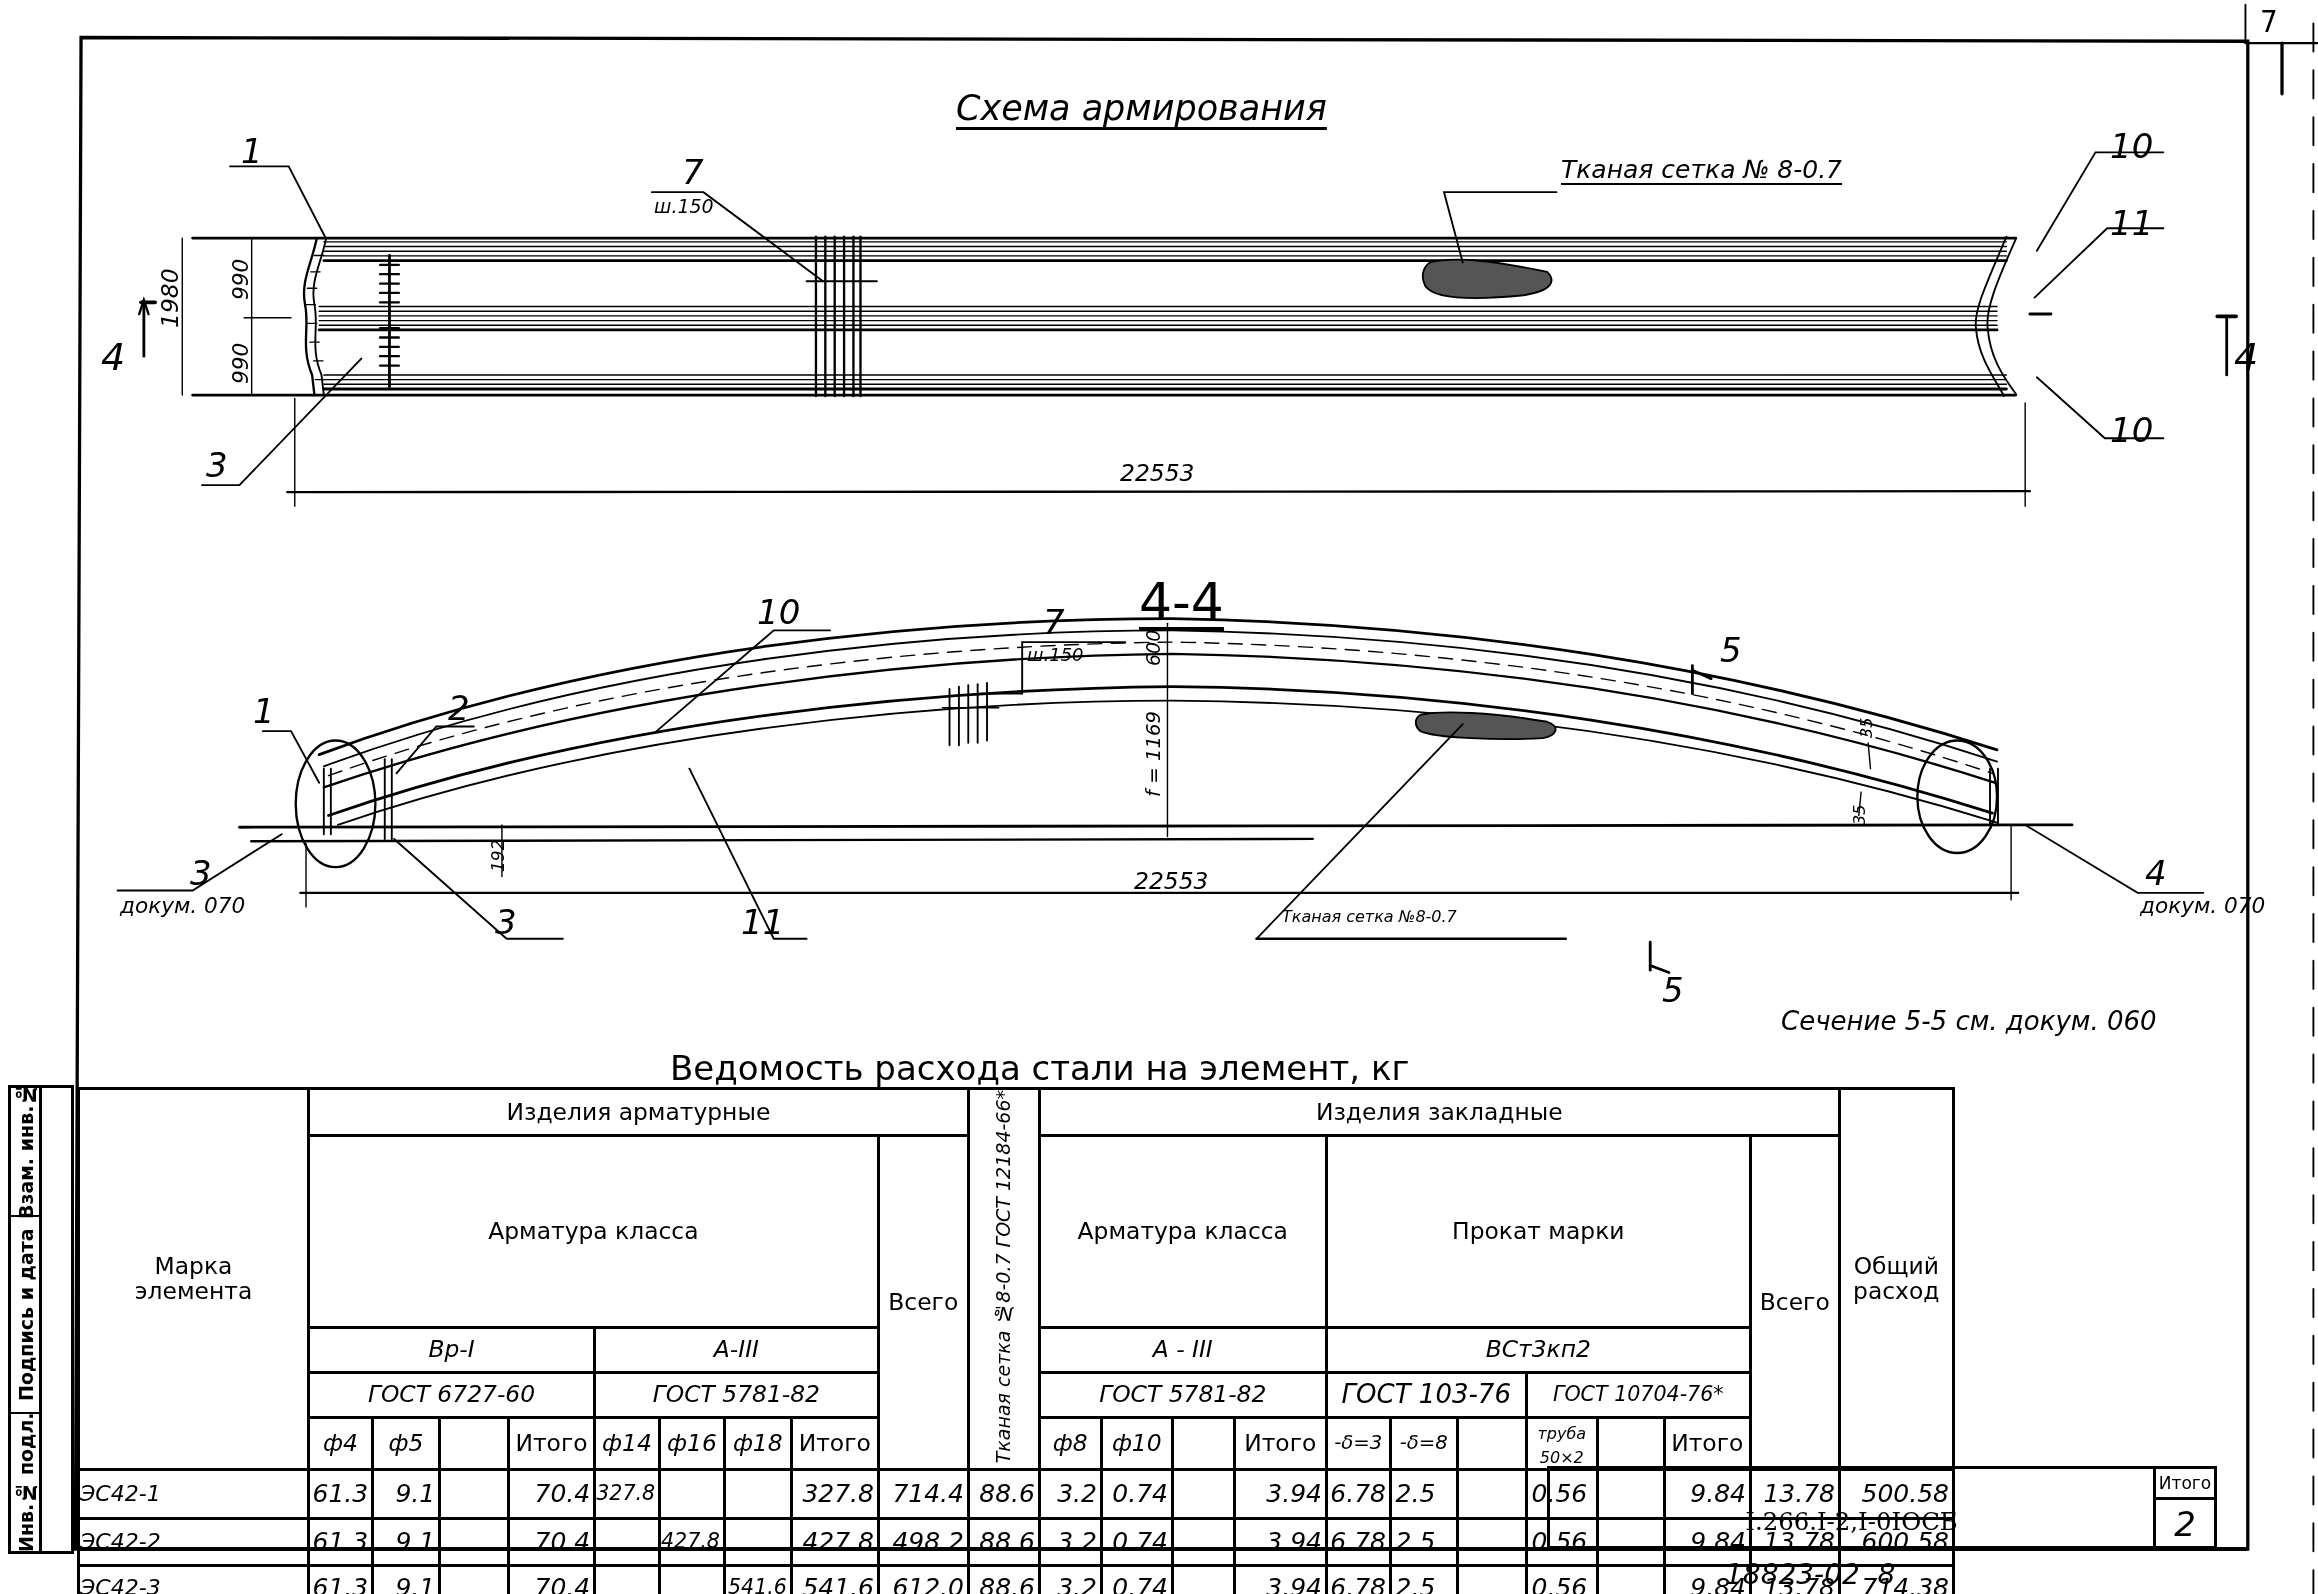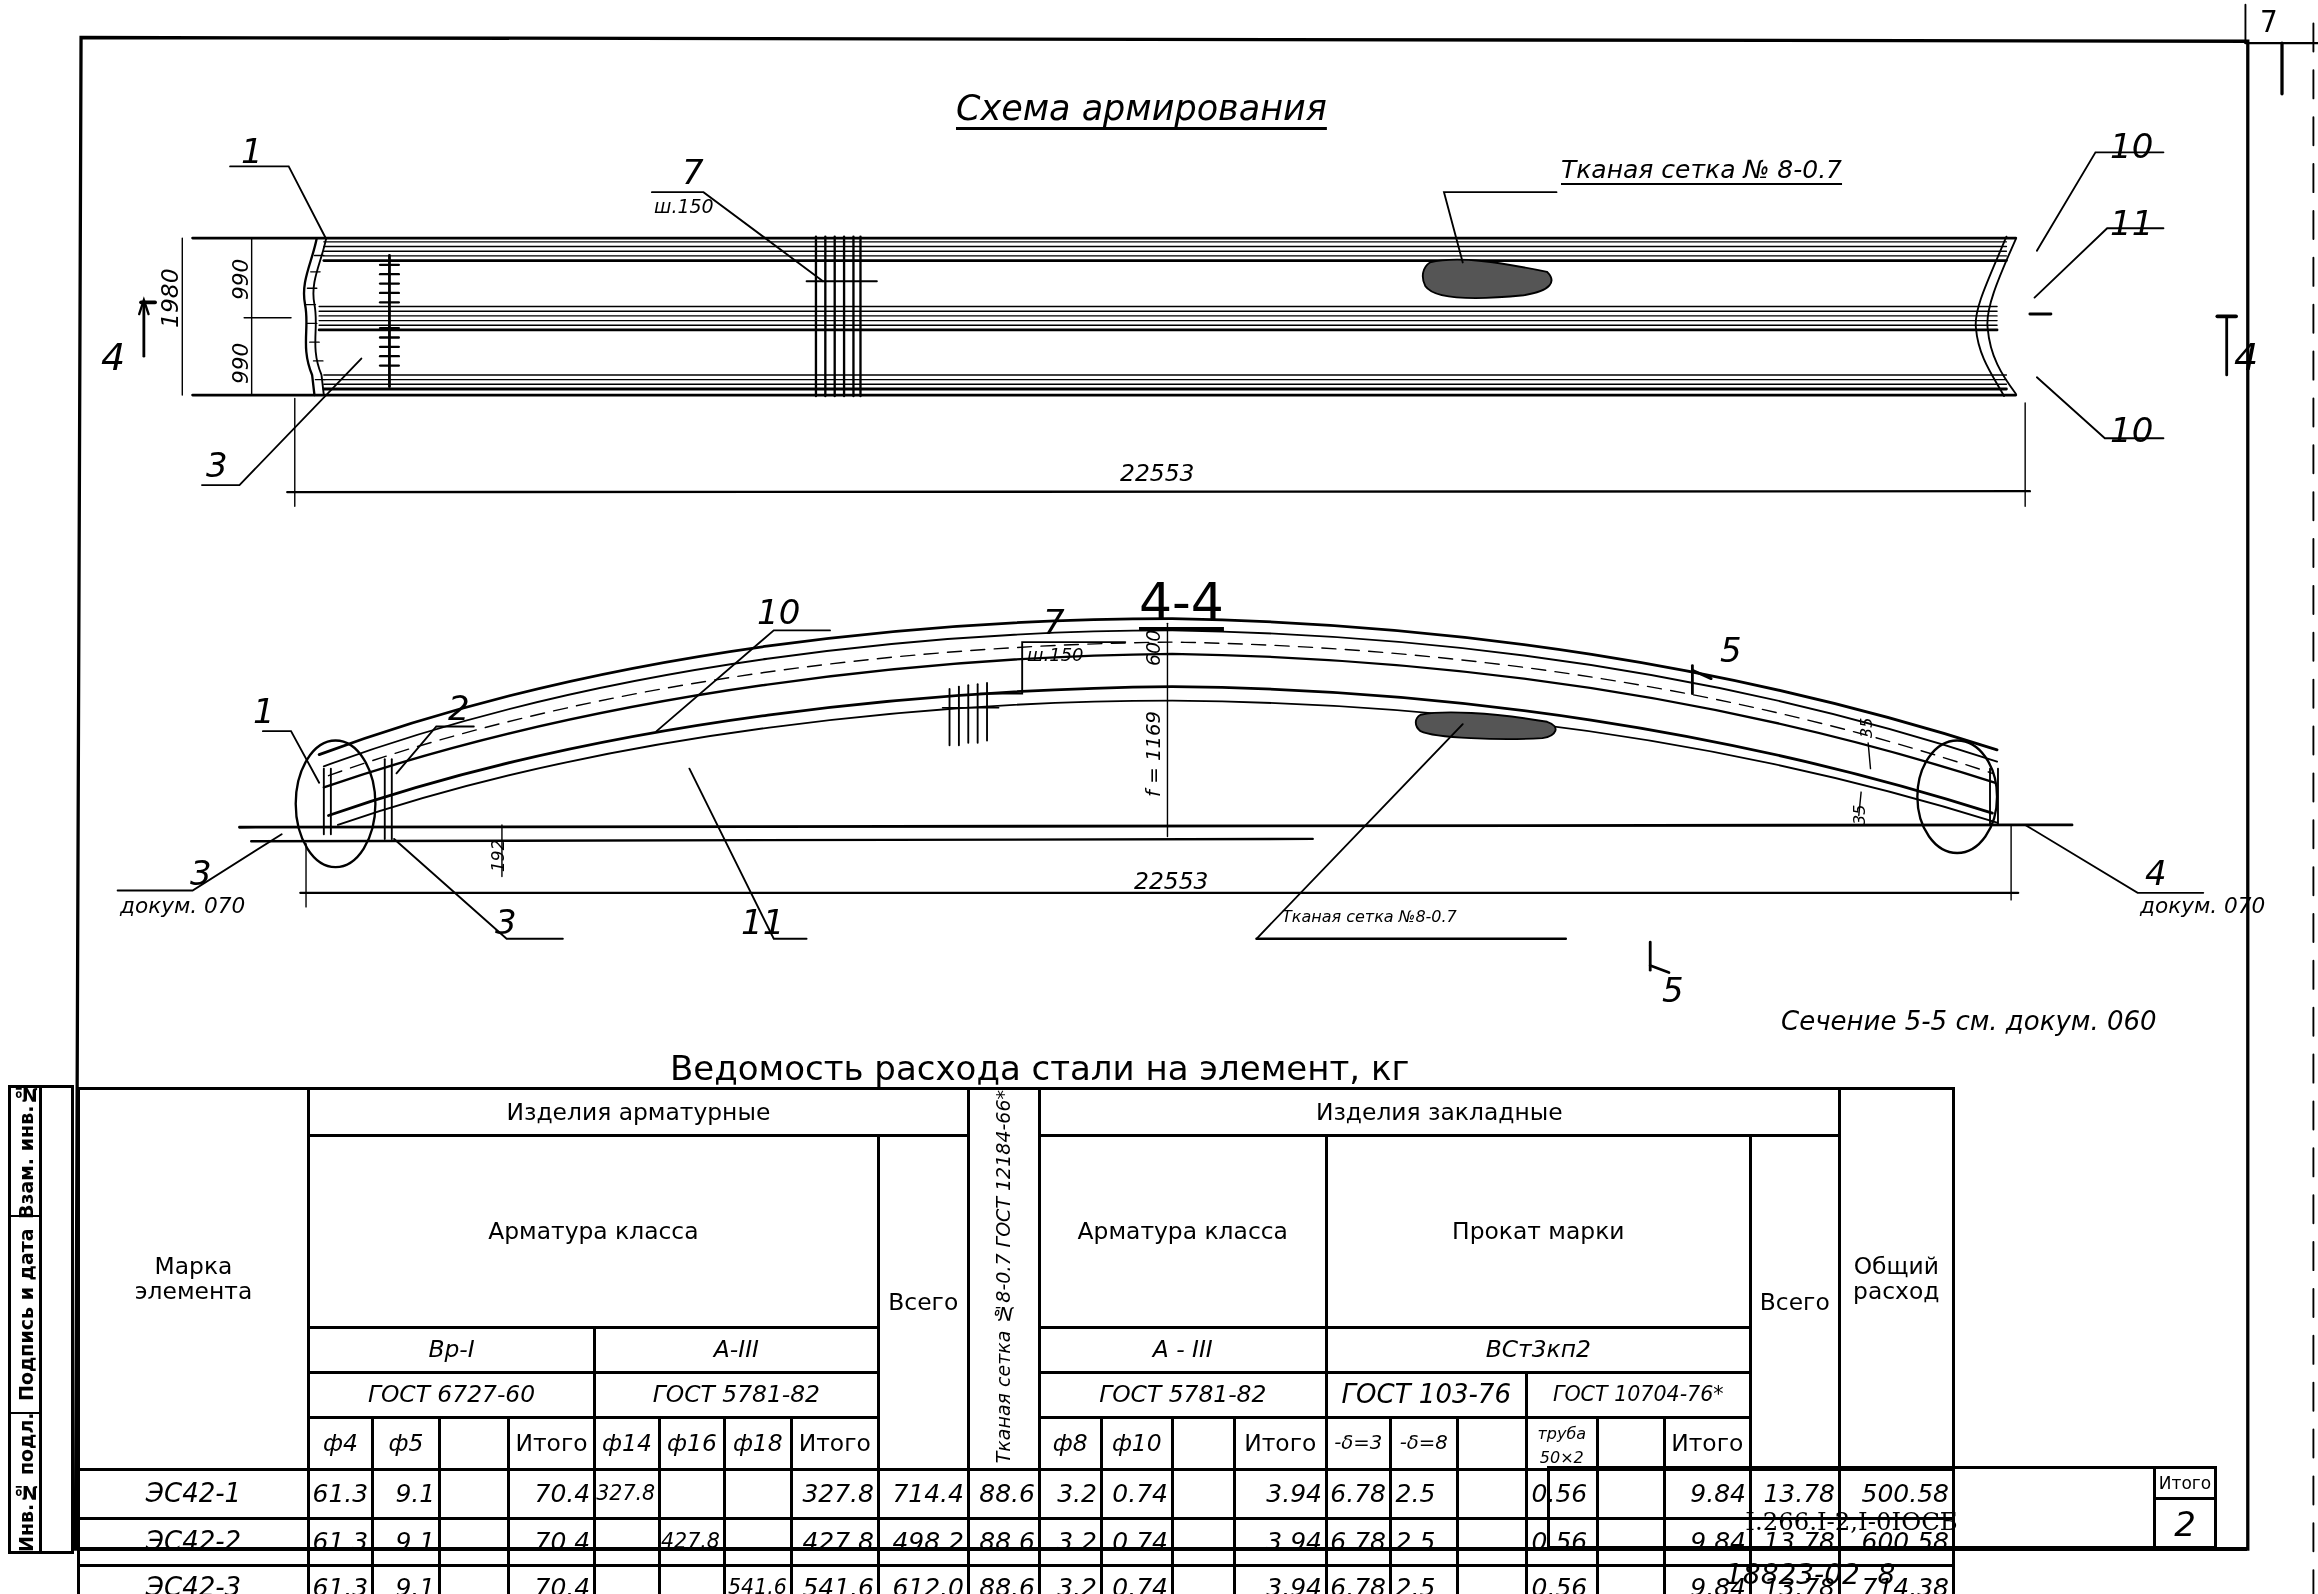--- a/index.html
+++ b/index.html
@@ -13,21 +13,21 @@
   .title-main { font-size:35px; font-style:italic; text-decoration:underline; text-decoration-thickness:2.8px; text-underline-offset:6.6px; }
   .sect { font-size:52px; text-decoration:underline; text-decoration-thickness:3.8px; text-underline-offset:6.6px; }
   .tbl-title { font-size:34px; }
 
   table.spec { position:absolute; left:77px; top:1087px; border-collapse:collapse; table-layout:fixed; }
   table.spec td { border:3.3px solid #000; padding:0; text-align:center; vertical-align:middle;
                   font-size:23.4px; line-height:1.05; overflow:hidden; }
   table.spec td.h { font-family:"DejaVu Sans", sans-serif; }
   table.spec td.i { font-style:italic; }
   table.spec td.num { font-style:italic; font-size:25px; text-align:right; padding-right:2.8px; }
-  table.spec td.lbln { font-style:italic; font-size:26px; text-align:center; }
+  table.spec td.lbln { font-style:italic; font-size:22px; text-align:left; }
   .vert { writing-mode:vertical-rl; transform:rotate(180deg); font-style:italic; font-size:19px; display:inline-block; line-height:1.1; }
   .tiny { font-size:16px; font-style:italic; line-height:1; }
 
   .stamp { position:absolute; left:8.4px; top:1085px; width:66px; height:469px; border:3.3px solid #000; box-sizing:border-box; }
   .stamp .cell { position:absolute; left:0; width:28px; border-bottom:2.3px solid #000; box-sizing:border-box; }
   .stamp .txt { writing-mode:vertical-rl; transform:rotate(180deg); font-size:19px; font-weight:bold; white-space:nowrap;
                position:absolute; left:3.8px; width:22.5px; display:flex; align-items:center; justify-content:center; }
 
   .tblock { position:absolute; left:1547px; top:1466px; width:670px; height:84px; border:3.8px solid #000; border-bottom-width:4.7px; box-sizing:border-box; }
   .tblock .code { position:absolute; left:0; right:61px; top:0; bottom:0; display:flex; align-items:flex-end; justify-content:center; padding-bottom:10.3px;

